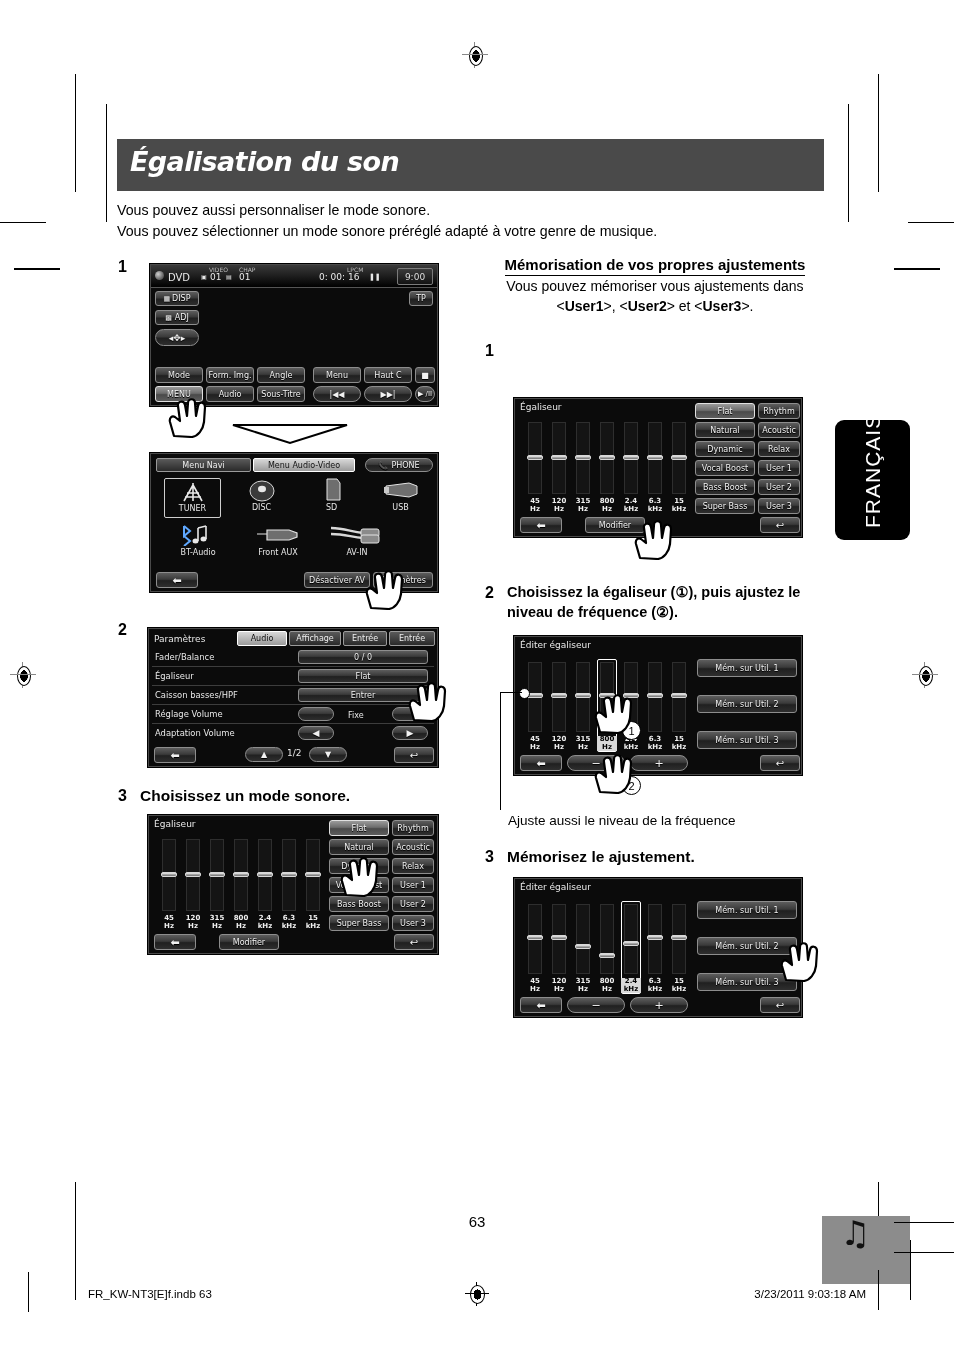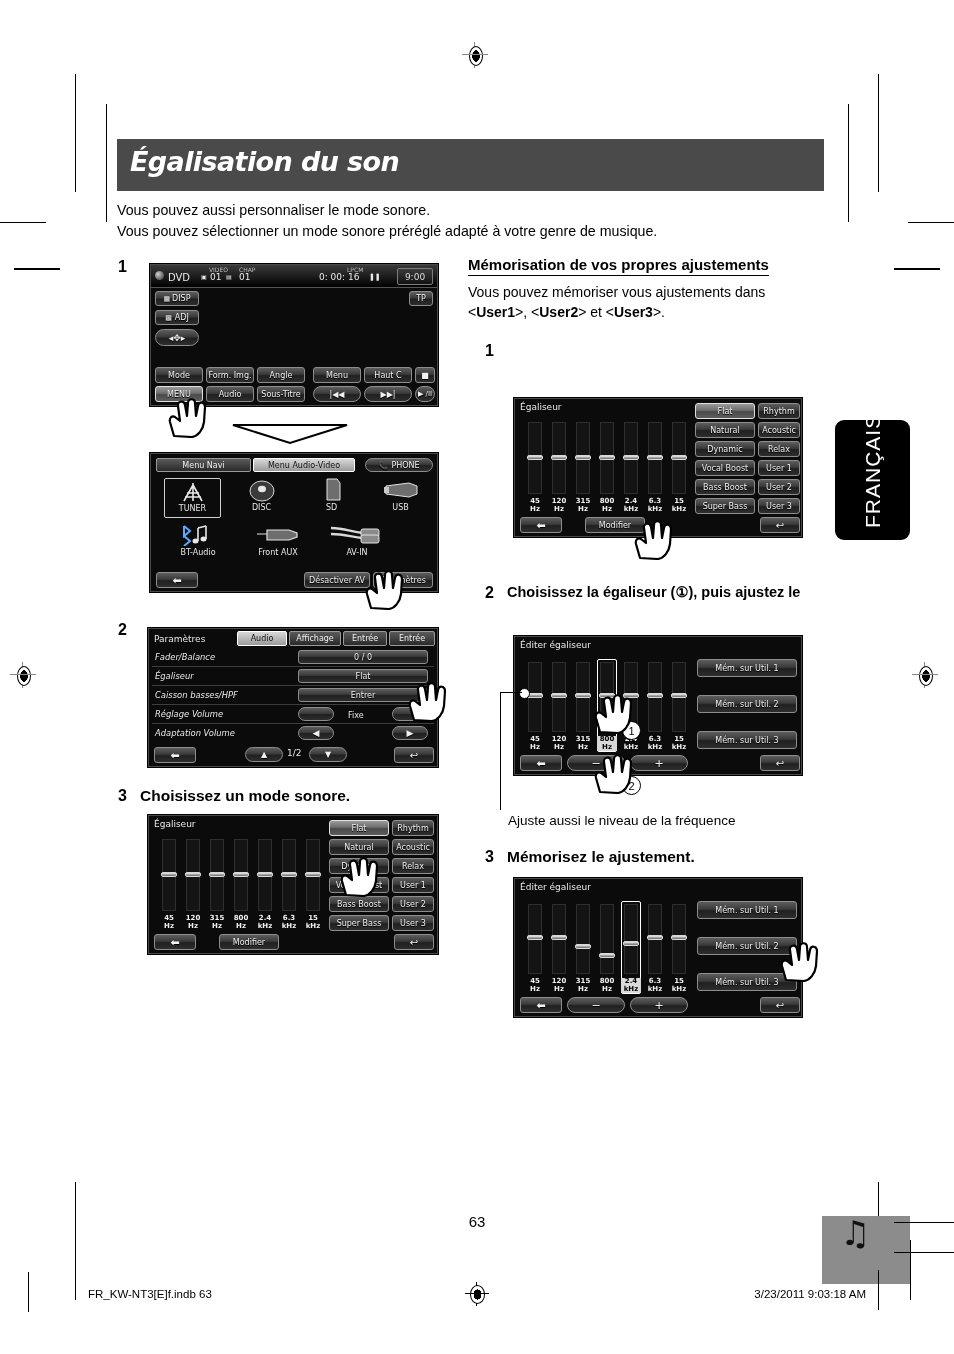--- a/index.html
+++ b/index.html
@@ -32,21 +32,21 @@
     font-style:italic;font-weight:bold;font-size:27px;letter-spacing:-0.6px;
   }
 
   .intro{position:absolute;left:117px;top:200px;width:710px;font-size:14.2px;line-height:21px;}
   .intro div{white-space:nowrap;}
 
   .subhead{
     font-size:15px;font-weight:bold;border-bottom:1.6px solid #000;
     padding-bottom:2px;display:inline-block;
   }
-  .para{font-size:14px;line-height:20px;margin-top:6px;}
+  .para{font-size:14px;line-height:20px;margin-top:0;}
   .para b{font-weight:bold;}
 
   
   .step{position:relative;display:flex;align-items:flex-start;}
   .step .num{font-size:16px;font-weight:bold;width:22px;flex:0 0 22px;line-height:19px;}
   .step .txt{font-size:14.5px;font-weight:bold;line-height:19.5px;}
   .note{font-size:13.5px;line-height:18px;}
 
   
   .scr{
@@ -86,21 +86,21 @@
   .tab{
     position:absolute;box-sizing:border-box;height:14px;
     background:linear-gradient(180deg,#5a5a5a,#2a2a2a);
     border:1px solid #9a9a9a;border-radius:2px;
     color:#ededed;font-size:8px;display:flex;align-items:center;justify-content:center;
   }
   .tab.active{background:linear-gradient(180deg,#d8d8d8,#9b9b9b);color:#111;border-color:#fff;text-shadow:none;}
 
   
   .setrow{position:absolute;left:3px;right:3px;height:17px;border-bottom:1px solid #3d3d3d;}
-  .setrow .nm{position:absolute;left:3px;top:3px;color:#e9e9e9;font-size:8.4px;font-style:italic;}
+  .setrow .nm{position:absolute;left:3px;top:3px;color:#e9e9e9;font-size:8.4px;}
 
   
   .eqtitle{position:absolute;left:5px;top:3px;color:#e9e9e9;font-size:9px;}
   .eqband{position:absolute;width:14px;background:#141414;border:1px solid #2e2e2e;box-sizing:border-box;}
   .eqknob{position:absolute;width:16px;height:5px;border-radius:2px;
           background:linear-gradient(180deg,#f2f2f2,#9d9d9d 55%,#6e6e6e);border:1px solid #d8d8d8;box-sizing:border-box;}
   .eqsel{position:absolute;border:1.5px solid #ffffff;box-sizing:border-box;border-radius:2px;}
   .freq{position:absolute;width:20px;text-align:center;color:#f0f0f0;font-size:7px;line-height:7.6px;font-weight:bold;}
   .freq.on{background:#d9d9d9;color:#000;}
 
@@ -511,21 +511,21 @@
       <span>↩</span>
       </div>
   </div>
 
   <div class="hand" style="left:340px;top:855px;">
     <svg viewBox="0 0 46 42">
       <path d="M6 40 L2 26 C1 22 4 19 7 21 L12 25 L10 10 C9 5 16 4 17 9 L19 20 L20 7 C20 2 27 2 27 7 L28 20 L30 10 C31 5 37 6 37 11 L36 26 C35 34 30 40 24 41 Z" fill="#ffffff" stroke="#000000" stroke-width="2.2" stroke-linejoin="round"></path>
     </svg>
   </div>
 
-  <div style="position:absolute;left:468px;top:256px;width:340px;">
+  <div style="position:absolute;left:485px;top:256px;width:340px;text-align:center;">
     <div class="subhead">Mémorisation de vos propres ajustements</div>
     <div class="para">Vous pouvez mémoriser vous ajustements dans</div>
     <div class="para" style="margin-top:0;">
       <span>&lt;</span><b>User1</b><span>&gt;, &lt;</span><b>User2</b><span>&gt; et &lt;</span><b>User3</b><span>&gt;.</span>
     </div>
   </div>
 
   <div class="step" style="position:absolute;left:485px;top:341px;width:340px;">
     <div class="num">1</div>
   </div>
@@ -623,20 +623,21 @@
   <div class="hand" style="left:634px;top:518px;">
     <svg viewBox="0 0 46 42">
       <path d="M6 40 L2 26 C1 22 4 19 7 21 L12 25 L10 10 C9 5 16 4 17 9 L19 20 L20 7 C20 2 27 2 27 7 L28 20 L30 10 C31 5 37 6 37 11 L36 26 C35 34 30 40 24 41 Z" fill="#ffffff" stroke="#000000" stroke-width="2.2" stroke-linejoin="round"></path>
     </svg>
   </div>
 
   <div class="step" style="position:absolute;left:485px;top:583px;width:345px;">
     <div class="num">2</div>
     <div class="txt">
       <div>Choisissez la égaliseur (①), puis ajustez le</div>
+      <div>niveau de fréquence (②).</div>
     </div>
   </div>
 
   <div class="scr sh" style="position:absolute;left:514px;top:636px;width:288px;height:139px;">
     <div class="eqtitle">Éditer égaliseur</div>
 
     <div class="eqband" style="left:13px;top:25px;width:14px;height:70px;"></div>
     <div class="eqband" style="left:37px;top:25px;width:14px;height:70px;"></div>
     <div class="eqband" style="left:61px;top:25px;width:14px;height:70px;"></div>
     <div class="eqband" style="left:85px;top:25px;width:14px;height:70px;"></div>

